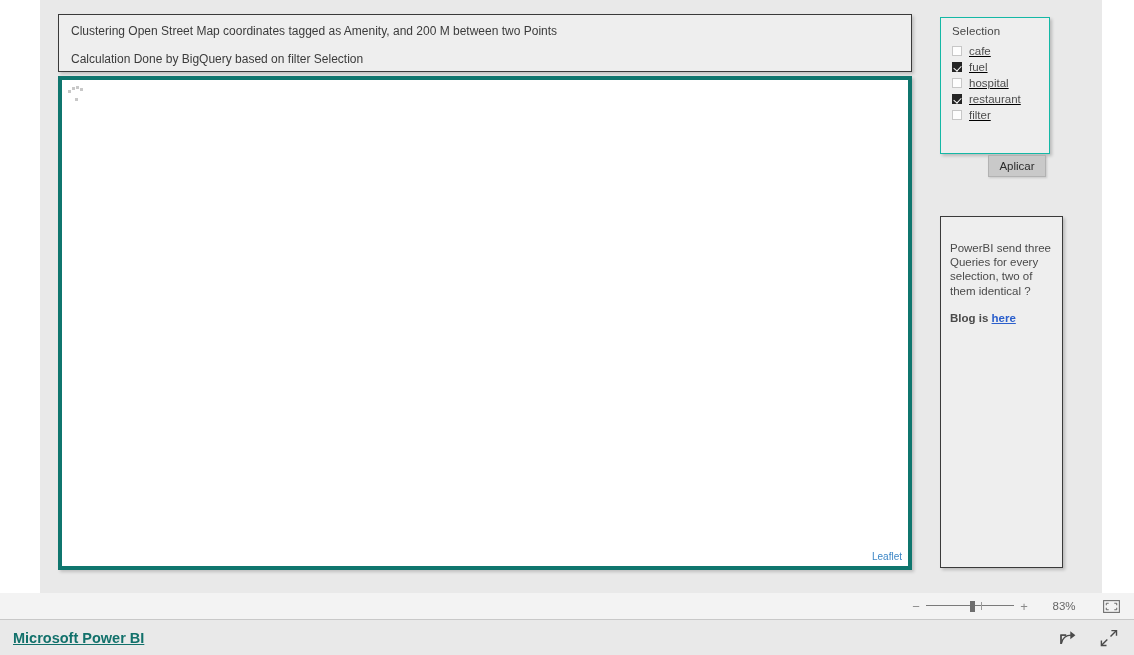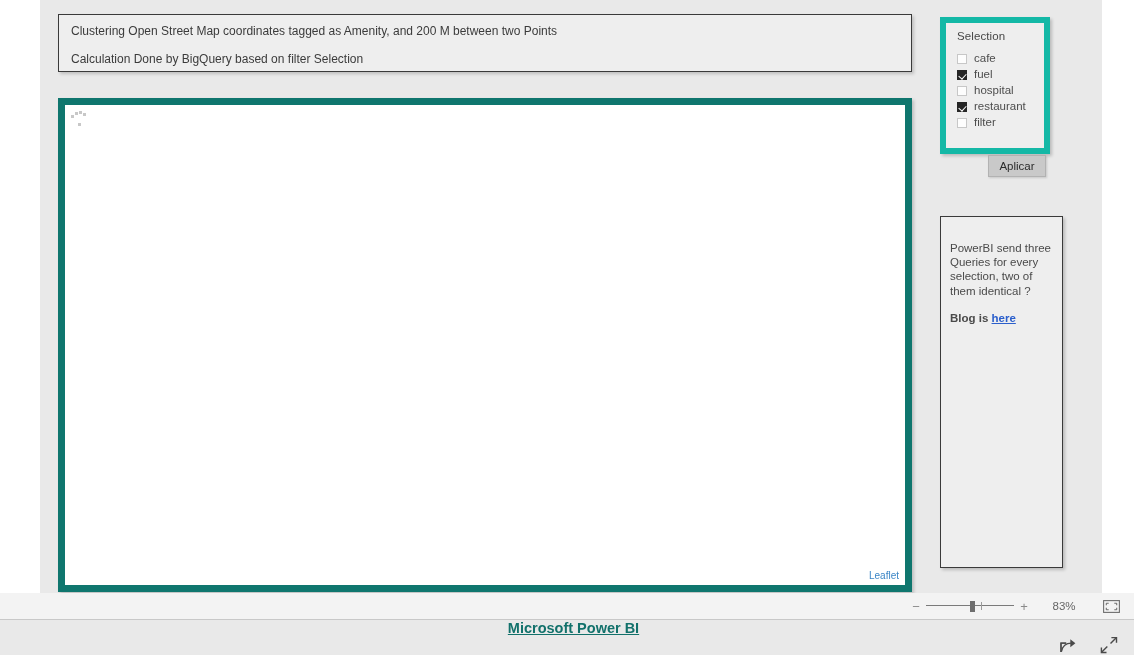--- a/index.html
+++ b/index.html
@@ -48,25 +48,24 @@
   .text-line:last-child { margin-bottom: 0; }
 
   
   #map-panel {
     position: absolute;
     left: 18px;   
     top: 76px;
     width: 854px;
     height: 494px;
     background: #ffffff;
-    border: 7px solid #0f766e;
+    border: 4px solid #0f766e;
     box-sizing: border-box;
     box-shadow: 2px 2px 3px rgba(0,0,0,0.18);
     overflow: hidden;
-    margin-top: 22px;
   }
   #map-controls {
     position: absolute;
     left: 4px;
     top: 4px;
     width: 30px;
     height: 25px;
   }
   #map-controls .spec {
     position: absolute;
@@ -86,36 +85,37 @@
   }
 
   
   #selection-panel {
     position: absolute;
     left: 900px;  
     top: 17px;
     width: 110px;
     height: 137px;
     background: #eeeeee;
-    border: 6px solid #14b8a6;
+    border: 1px solid #14b8a6;
     box-sizing: border-box;
     box-shadow: 2px 2px 3px rgba(0,0,0,0.20);
     padding: 7px 8px 0 11px;
   }
   #selection-title {
     font-size: 11.5px;
     color: #474747;
     margin-bottom: 6px;
     letter-spacing: .1px;
   }
   .slicer-item {
     display: flex;
-    align-items: flex-end;
+    align-items: center;
     height: 16px;
     margin-bottom: 0px;
+    text-decoration: underline;
   }
   .cb {
     width: 10px;
     height: 10px;
     box-sizing: border-box;
     border: 1px solid #c7c7c7;
     background: #fdfdfd;
     margin-right: 7px;
     flex: 0 0 auto;
     position: relative;
@@ -262,21 +262,20 @@
   
   #footer-bar {
     position: absolute;
     left: 0;
     top: 620px;
     width: 1134px;
     height: 35px;
     background: #e9e9e9;
     display: flex;
     align-items: center;
-    flex-direction: column;
   }
   #powerbi-brand {
     margin-left: 13px;
     font-size: 14.5px;
     color: #12716b;
     text-decoration: underline;
     font-weight: 600;
     cursor: pointer;
   }
   #footer-actions {

